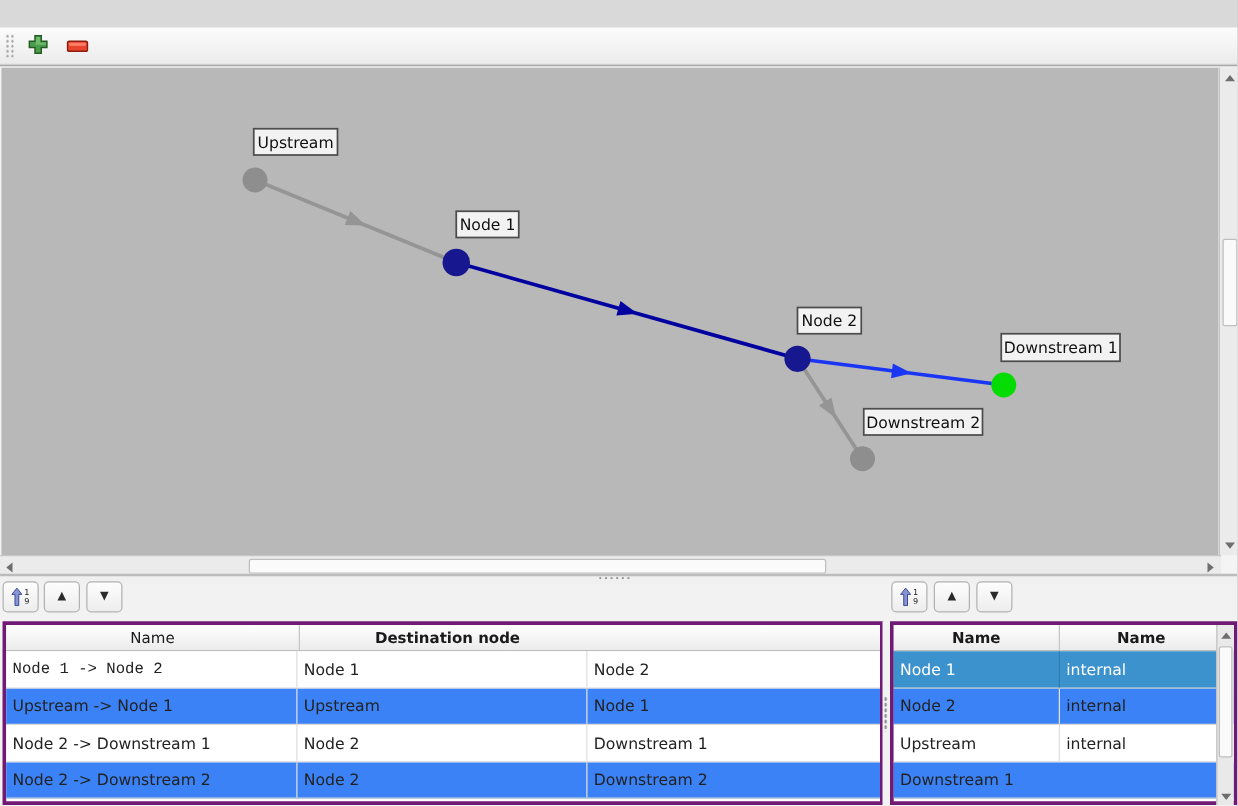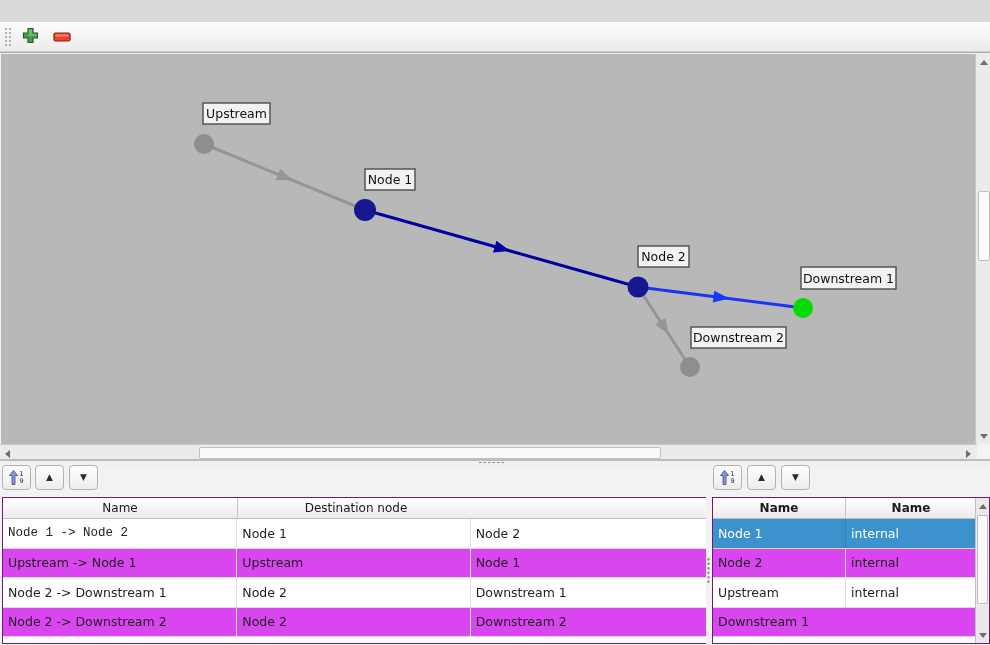--- a/index.html
+++ b/index.html
@@ -43,27 +43,27 @@
 
   
   .tool-btn{position:absolute;top:443px;width:29px;height:25px;border:1px solid #b3b3b3;border-radius:4px;
             background:linear-gradient(#fdfdfd,#ededed);display:flex;align-items:center;justify-content:center;
             box-sizing:border-box;padding:0;font-family:inherit;}
   .tool-btn .glyph{font-size:9px;color:#2a2a2a;line-height:1;}
   .sort-ic{display:flex;align-items:center;gap:1px;}
   .sort-digits{display:flex;flex-direction:column;font-size:6.5px;line-height:6.5px;color:#222;}
 
   
-  .table{position:absolute;top:475px;background:#ffffff;border:1px solid #701a75;box-sizing:border-box;}
+  .table{position:absolute;top:475px;background:#ffffff;border:3px solid #701a75;box-sizing:border-box;}
   .thead{display:flex;height:20px;background:linear-gradient(#ffffff,#ebebeb);border-bottom:1px solid #bdbdbd;}
   .th{box-sizing:border-box;border-right:1px solid #c6c6c6;font-size:12px;display:flex;
       align-items:center;justify-content:center;color:#1a1a1a;}
-  .th:last-child{border-right:none;}
+  .th:last-child{border-right:none;font-weight:bold;}
   .trow{display:flex;height:29.5px;border-bottom:1px solid #dadada;box-sizing:border-box;background:#fff;}
-  .trow.alt{background:#d946ef;}
+  .trow.alt{background:#3b82f6;}
   .td{box-sizing:border-box;border-right:1px solid #e0e0e0;font-size:12.5px;display:flex;
       align-items:center;padding-left:5px;color:#222;overflow:hidden;white-space:nowrap;}
   .td:last-child{border-right:none;}
   .trow.selected{background:#3b92cc;}
   .trow.selected .td{color:#ffffff;border-right-color:#2f7fb5;}
   .nodes-table .th{font-weight:bold;}
 
   
   .nt-sb{position:absolute;right:0;top:0;width:14px;height:145px;background:#e9e9e9;border-left:1px solid #c0c0c0;box-sizing:border-box;}
 

